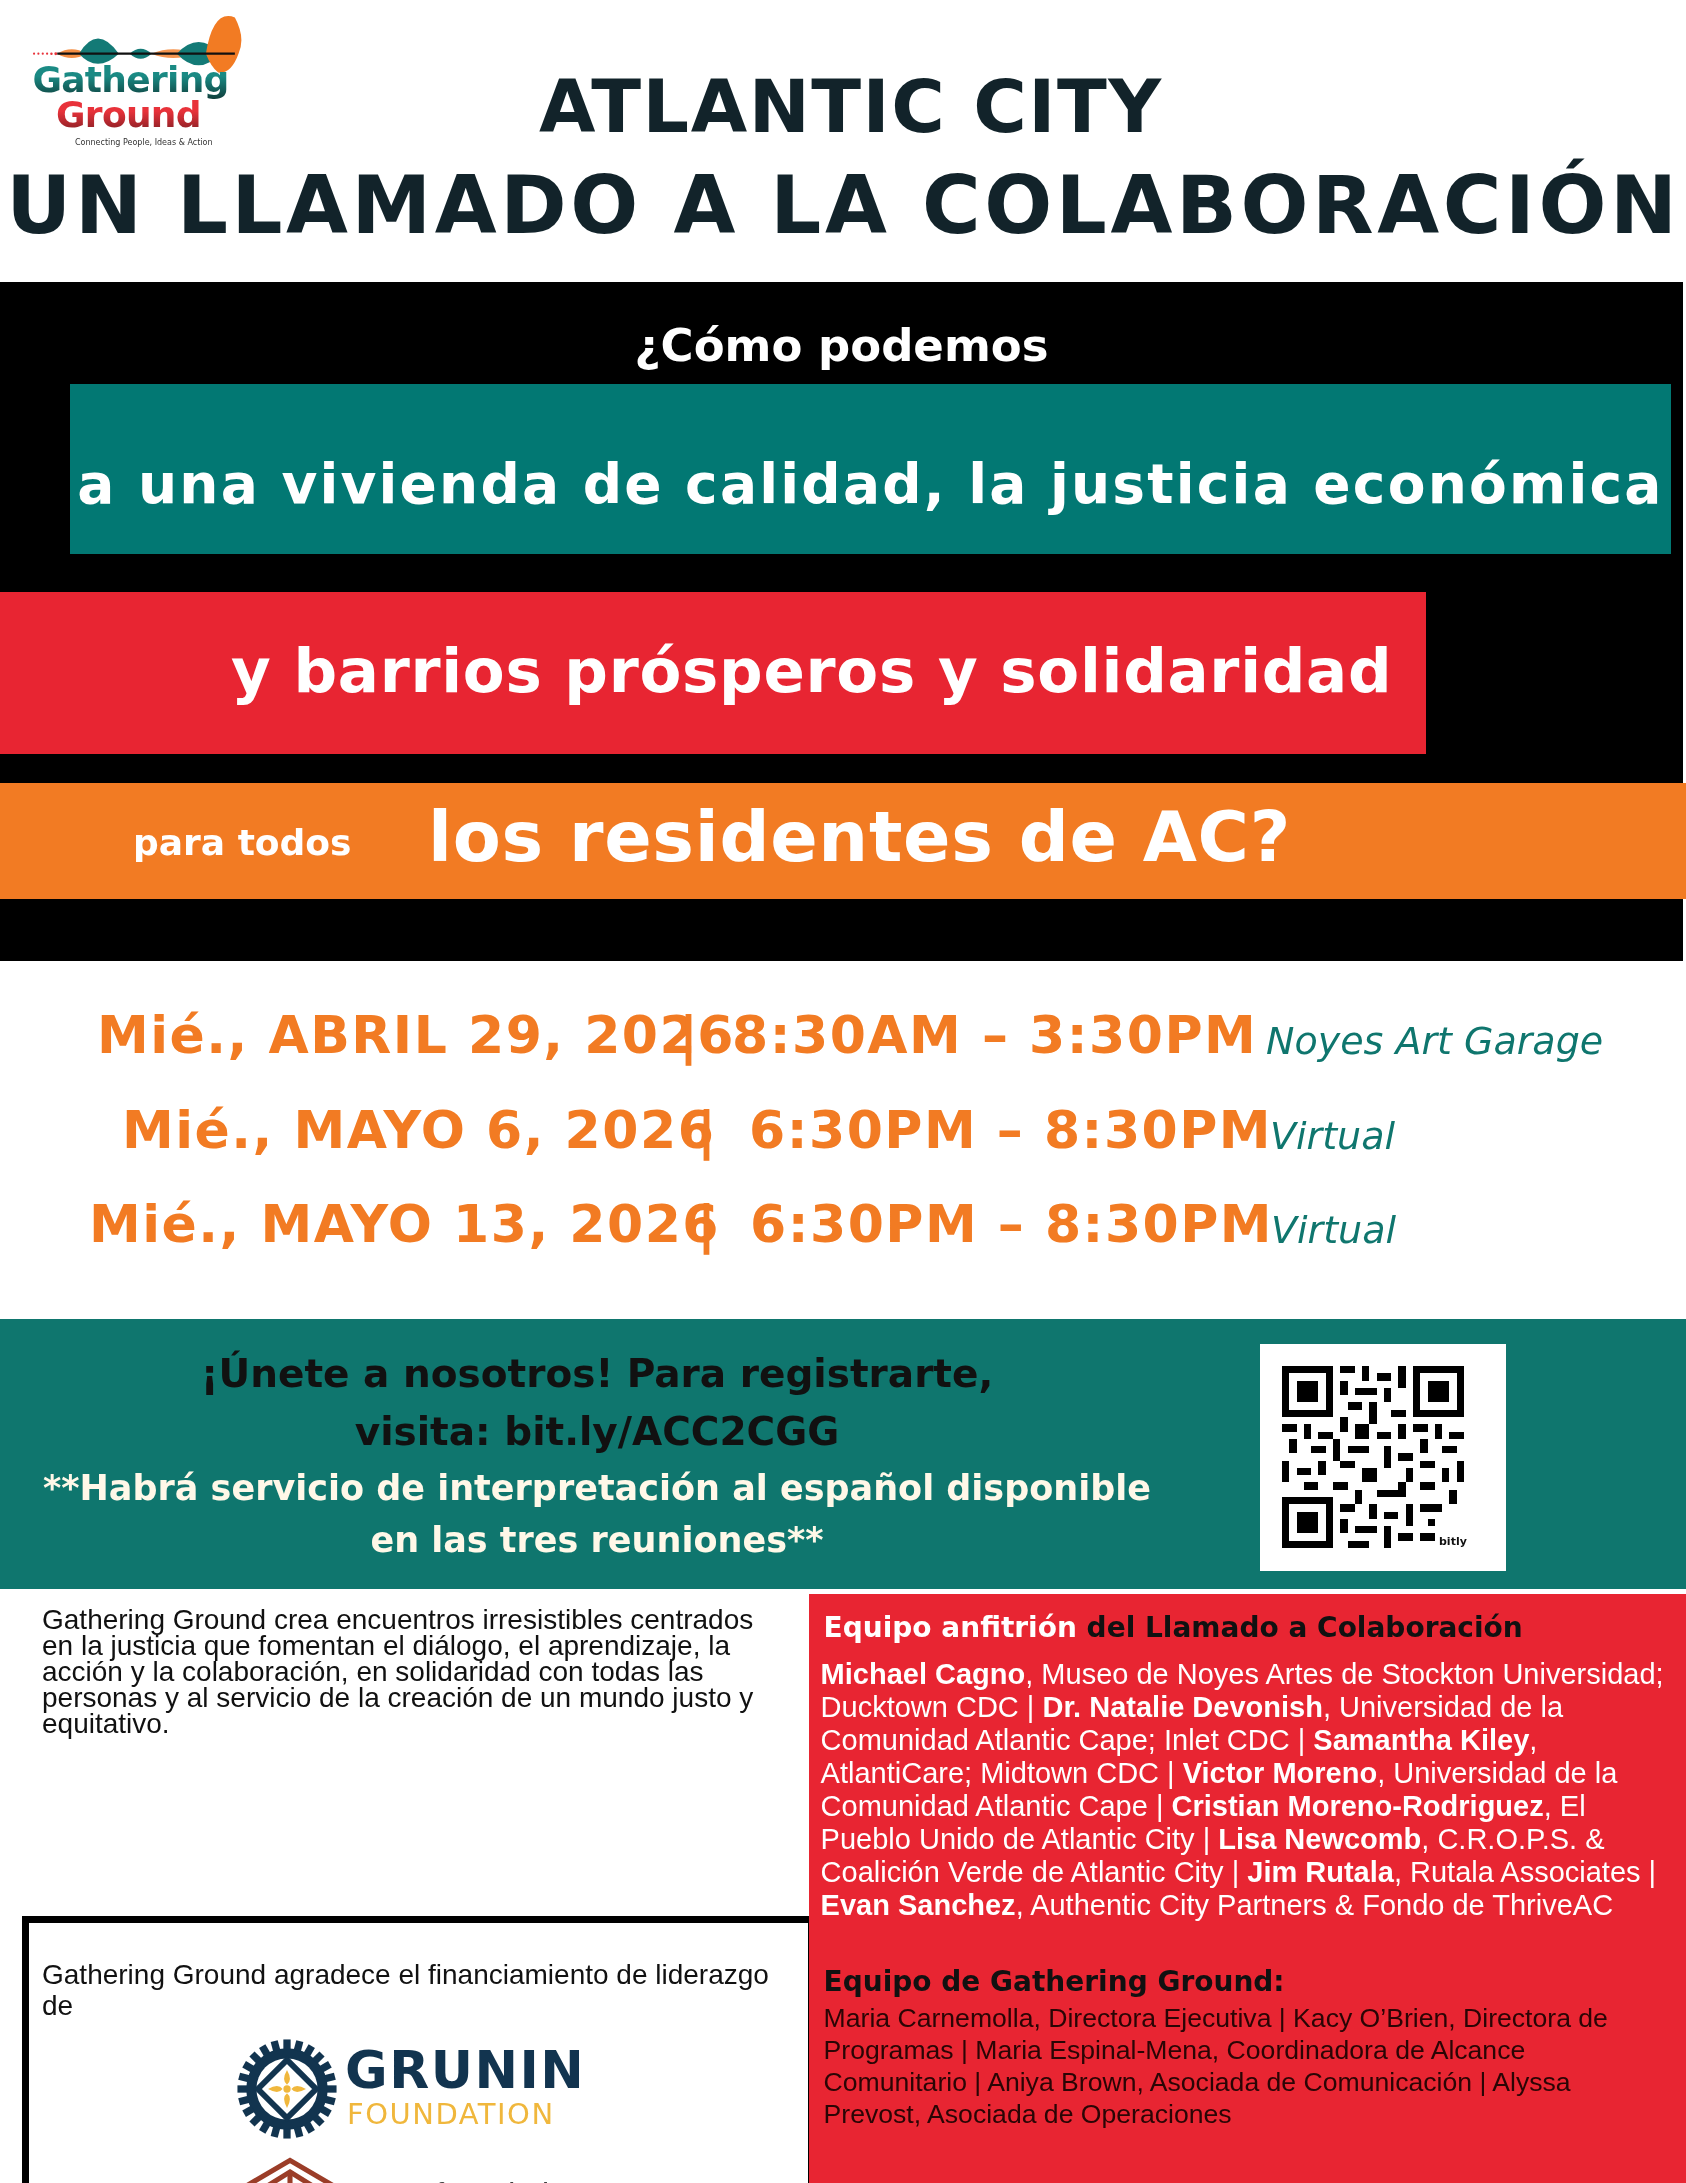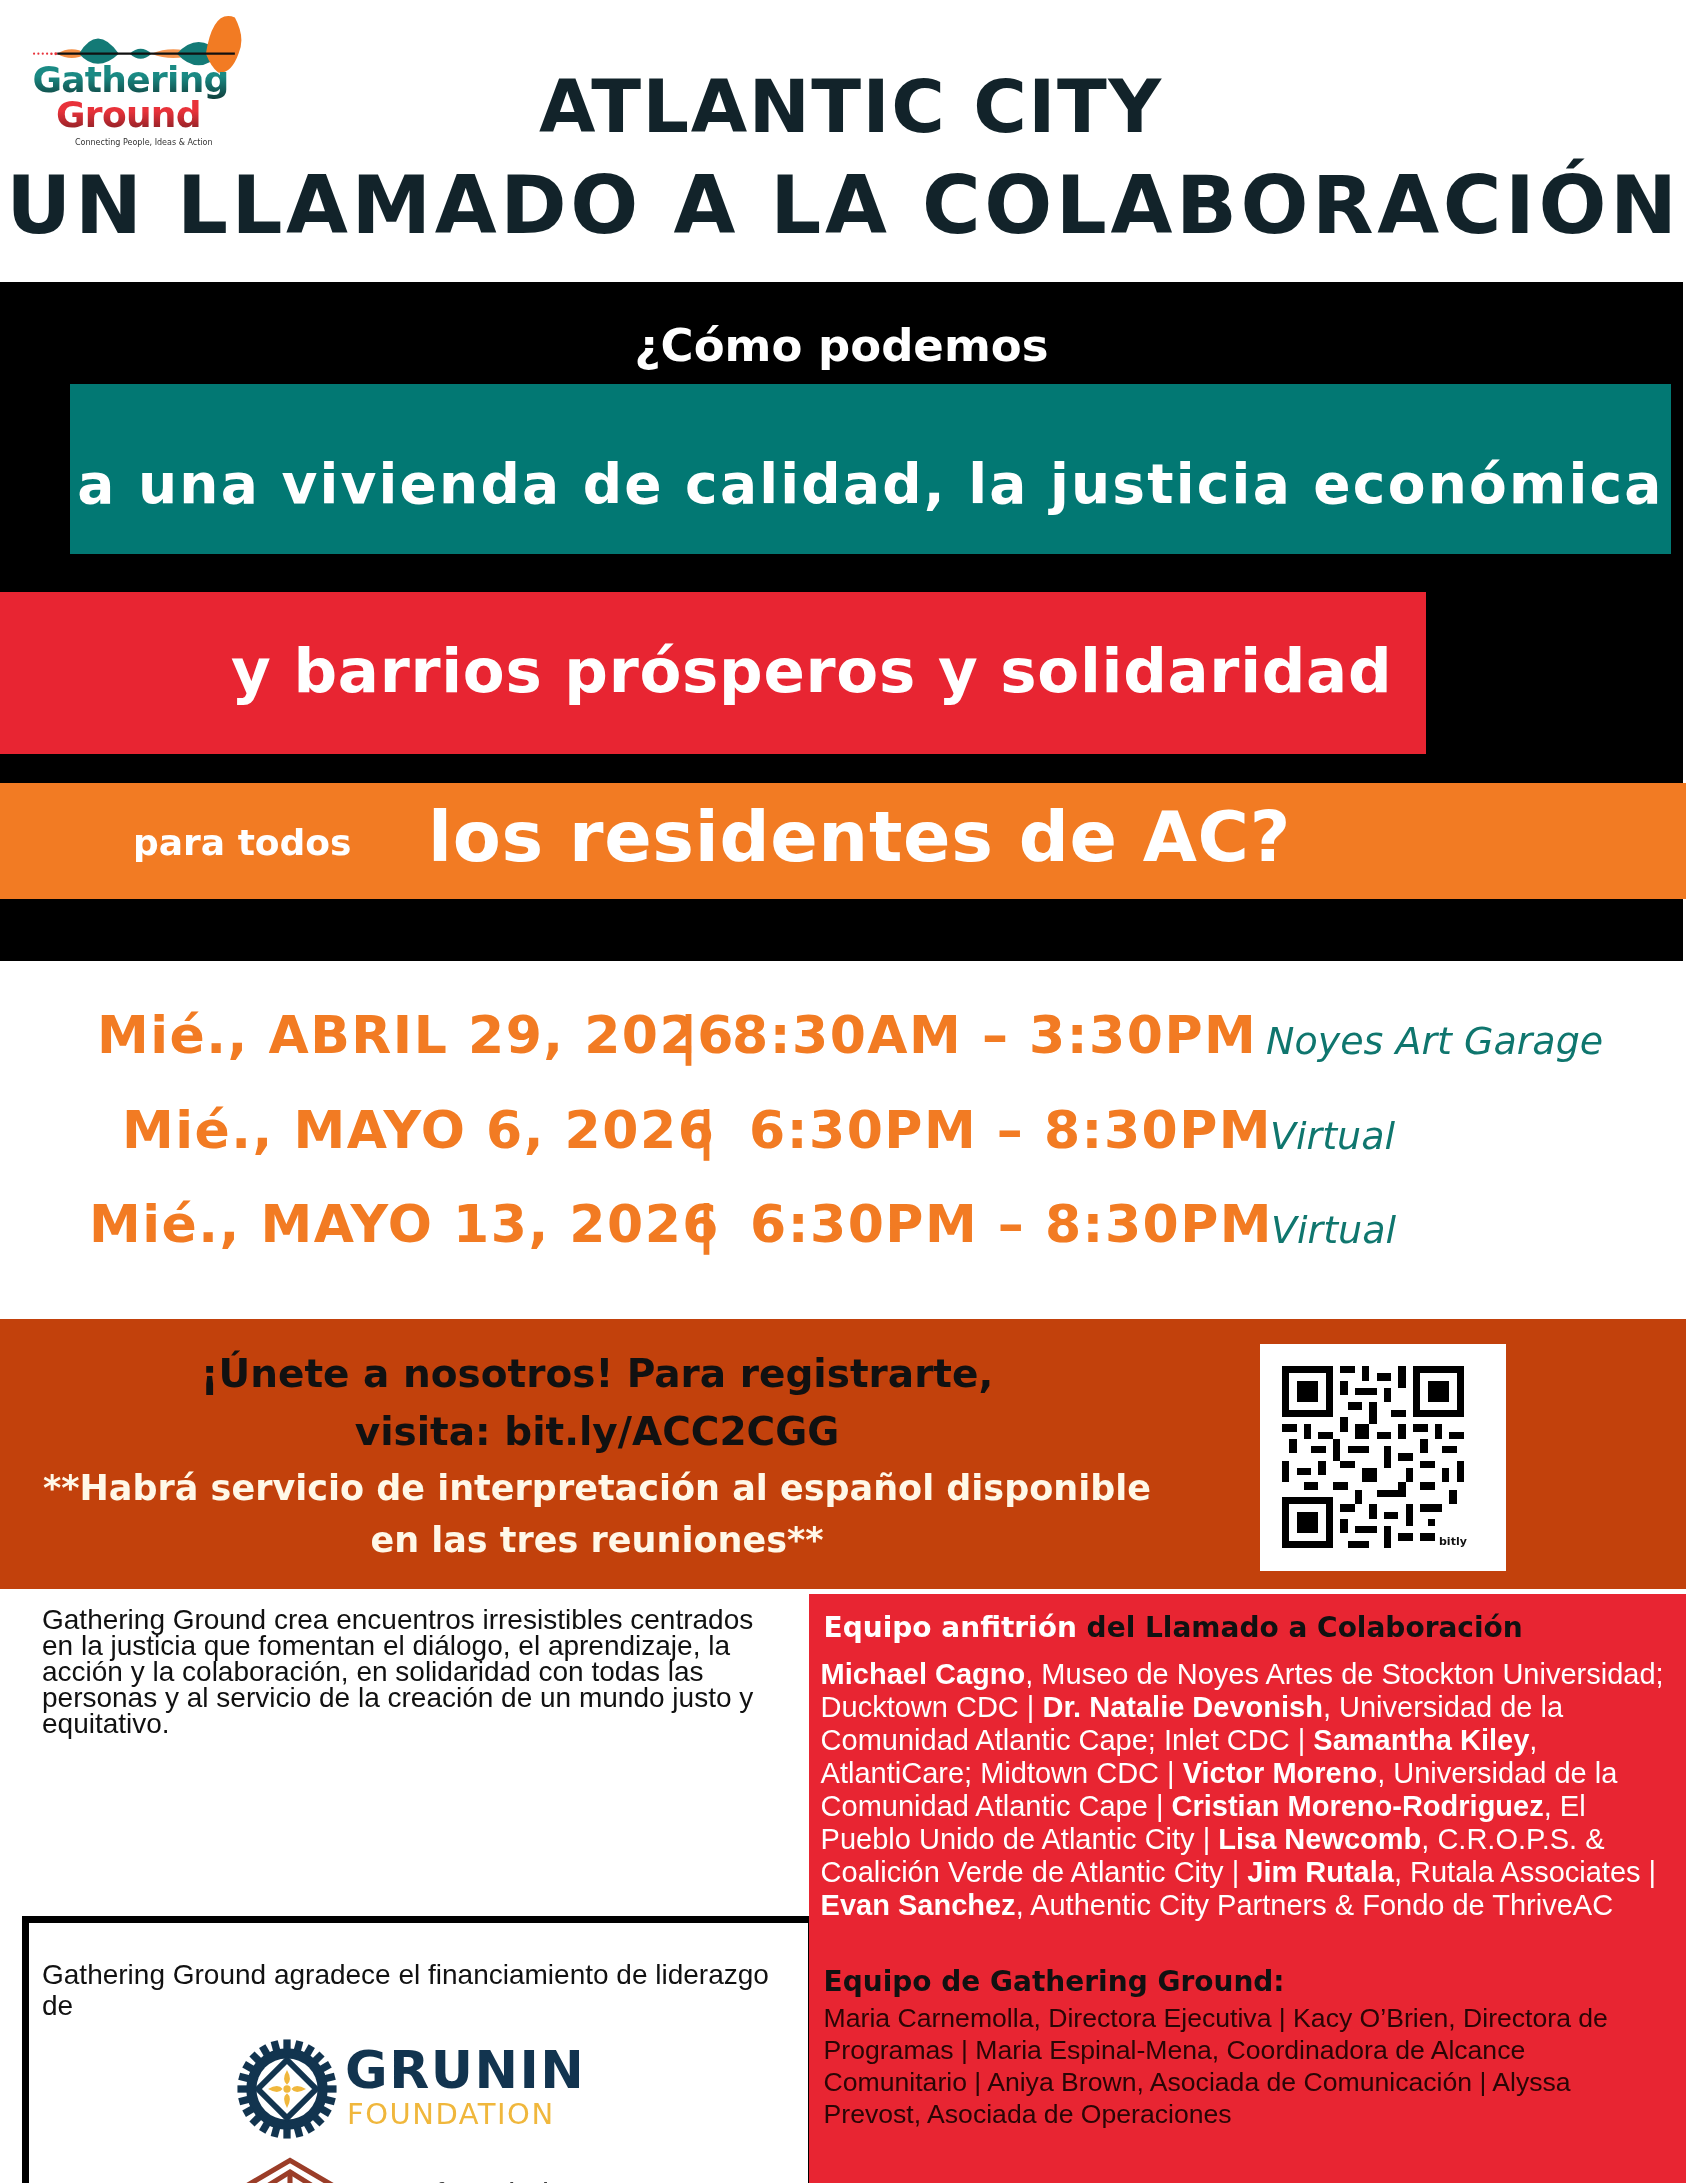--- a/index.html
+++ b/index.html
@@ -89,21 +89,21 @@
   .date-text {
     position: absolute; top: 0; color: #f27b23; font-weight: bold;
     font-size: 52px; line-height: 73px; letter-spacing: 1.5px;
   }
   .date-venue {
     position: absolute; top: 13px; color: #0f766e;
     font-style: italic; font-size: 38px; line-height: 58px;
   }
 
   
-  #register { left: 0; top: 1319px; width: 1687px; height: 270px; background: #c2410c; }
+  #register { left: 0; top: 1319px; width: 1687px; height: 270px; background: #0f766e; }
   .reg-line {
     position: absolute; left: 0; width: 1194px; text-align: center; white-space: nowrap; font-weight: bold;
   }
   #reg1 { top: 29px; color: #111; font-size: 39px; line-height: 51px; }
   #reg2 { top: 87px; color: #111; font-size: 39px; line-height: 51px; }
   #reg3 { top: 146px; color: #fff8e8; font-size: 35px; line-height: 47px; }
   #reg4 { top: 198px; color: #fff8e8; font-size: 35px; line-height: 47px; }
   #qr-box {
     position: absolute; left: 1260px; top: 25px; width: 246px; height: 227px; background: #fff;
   }

